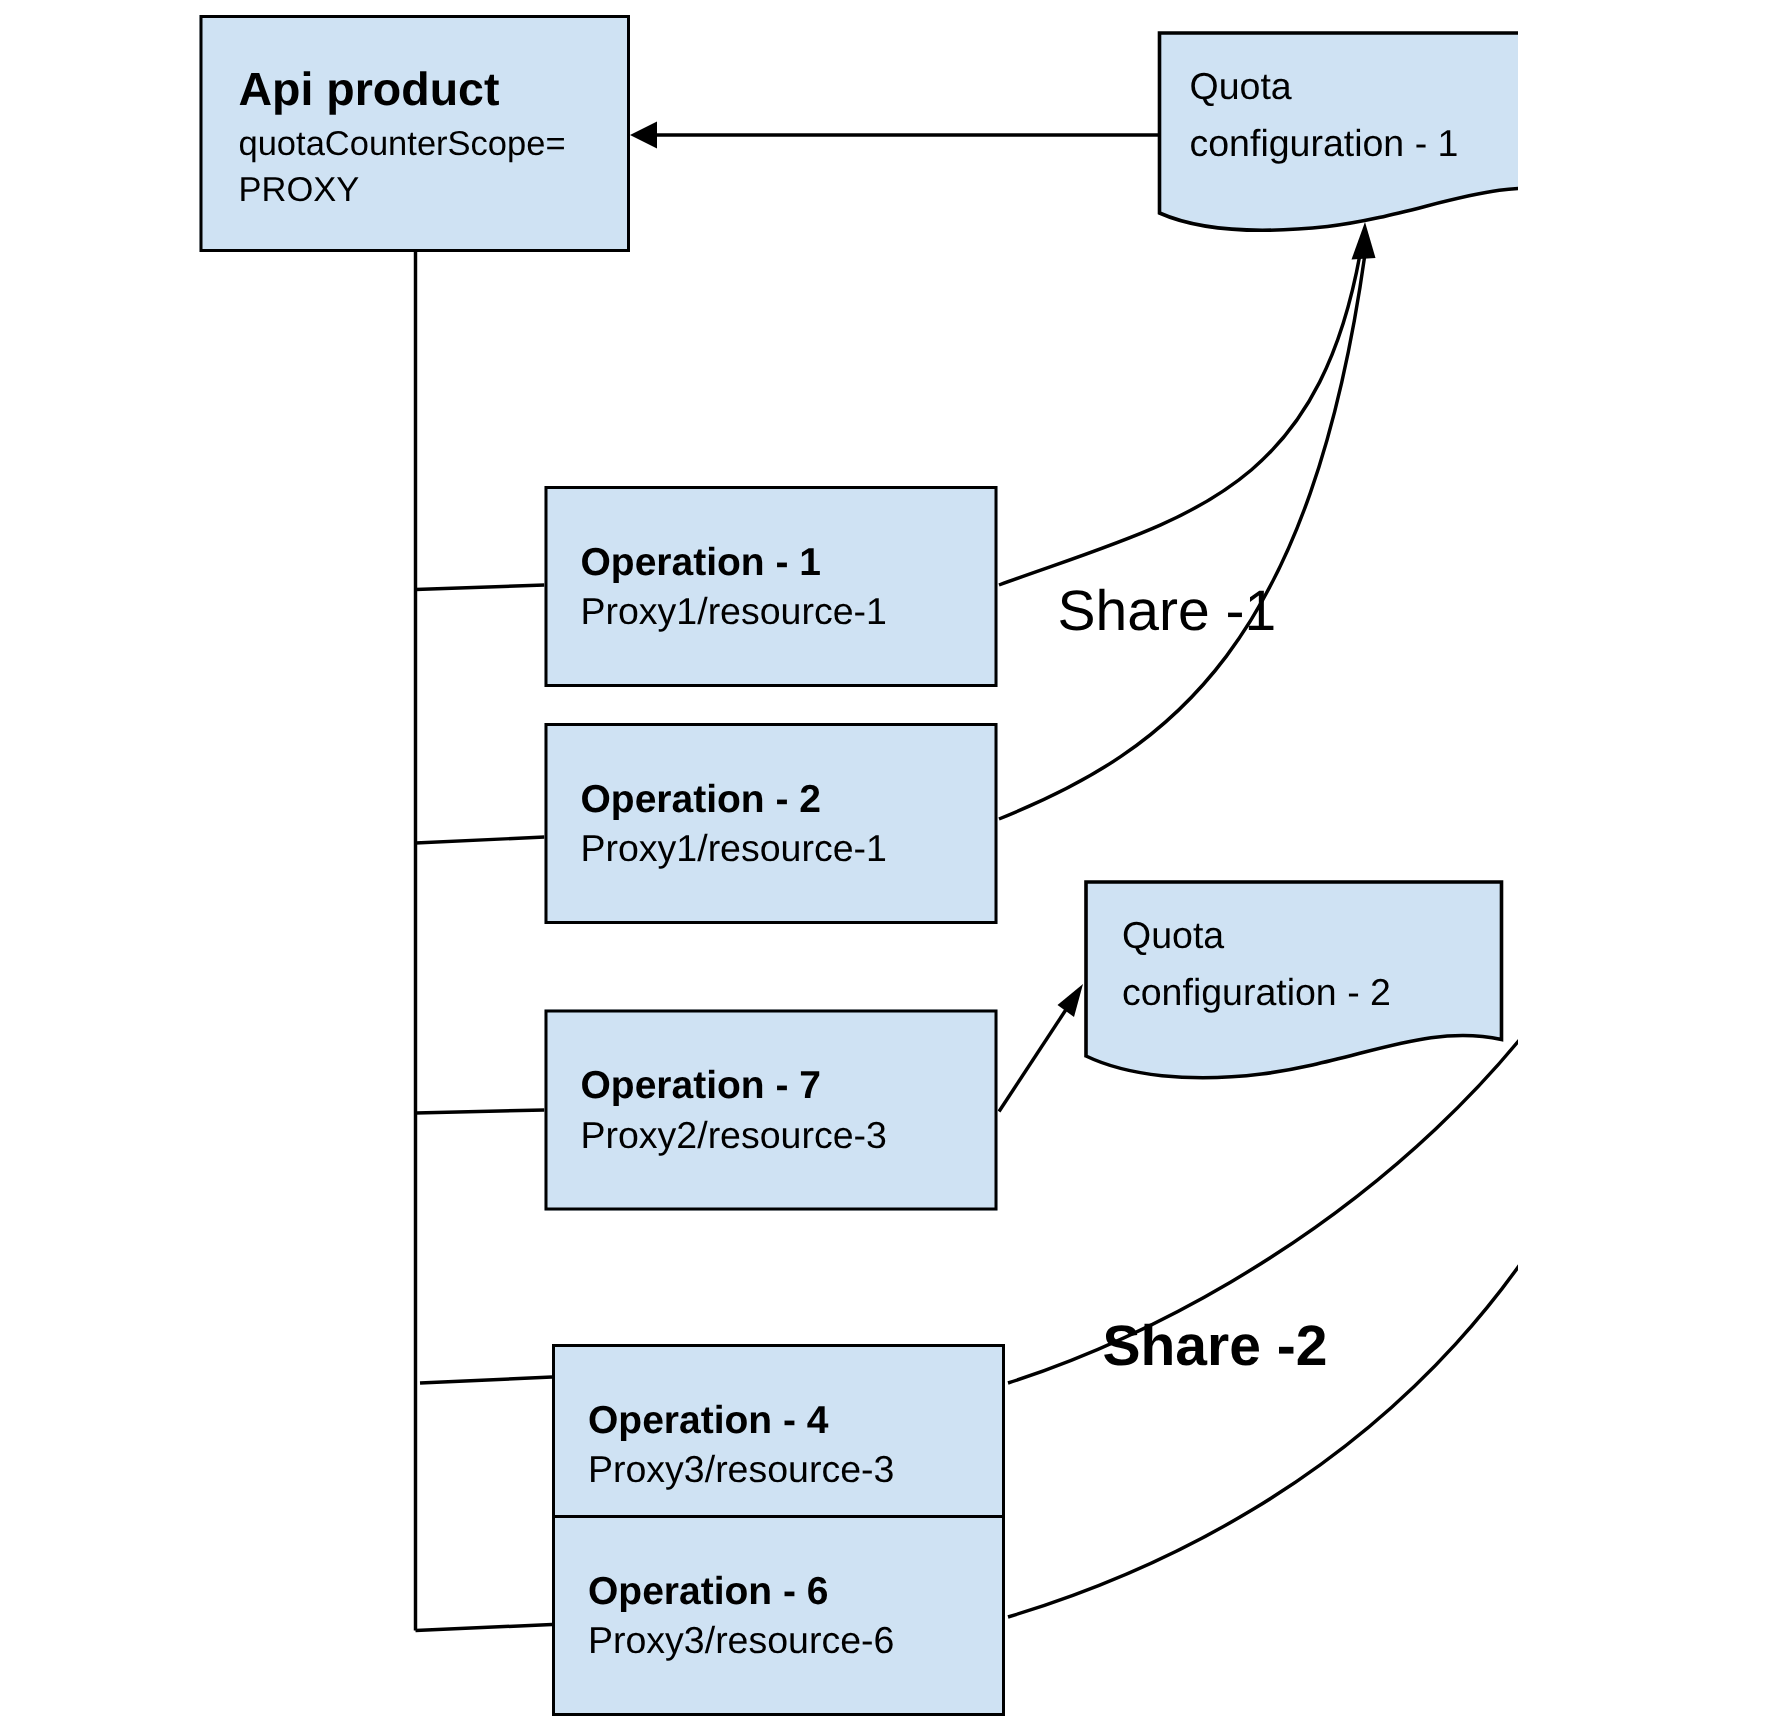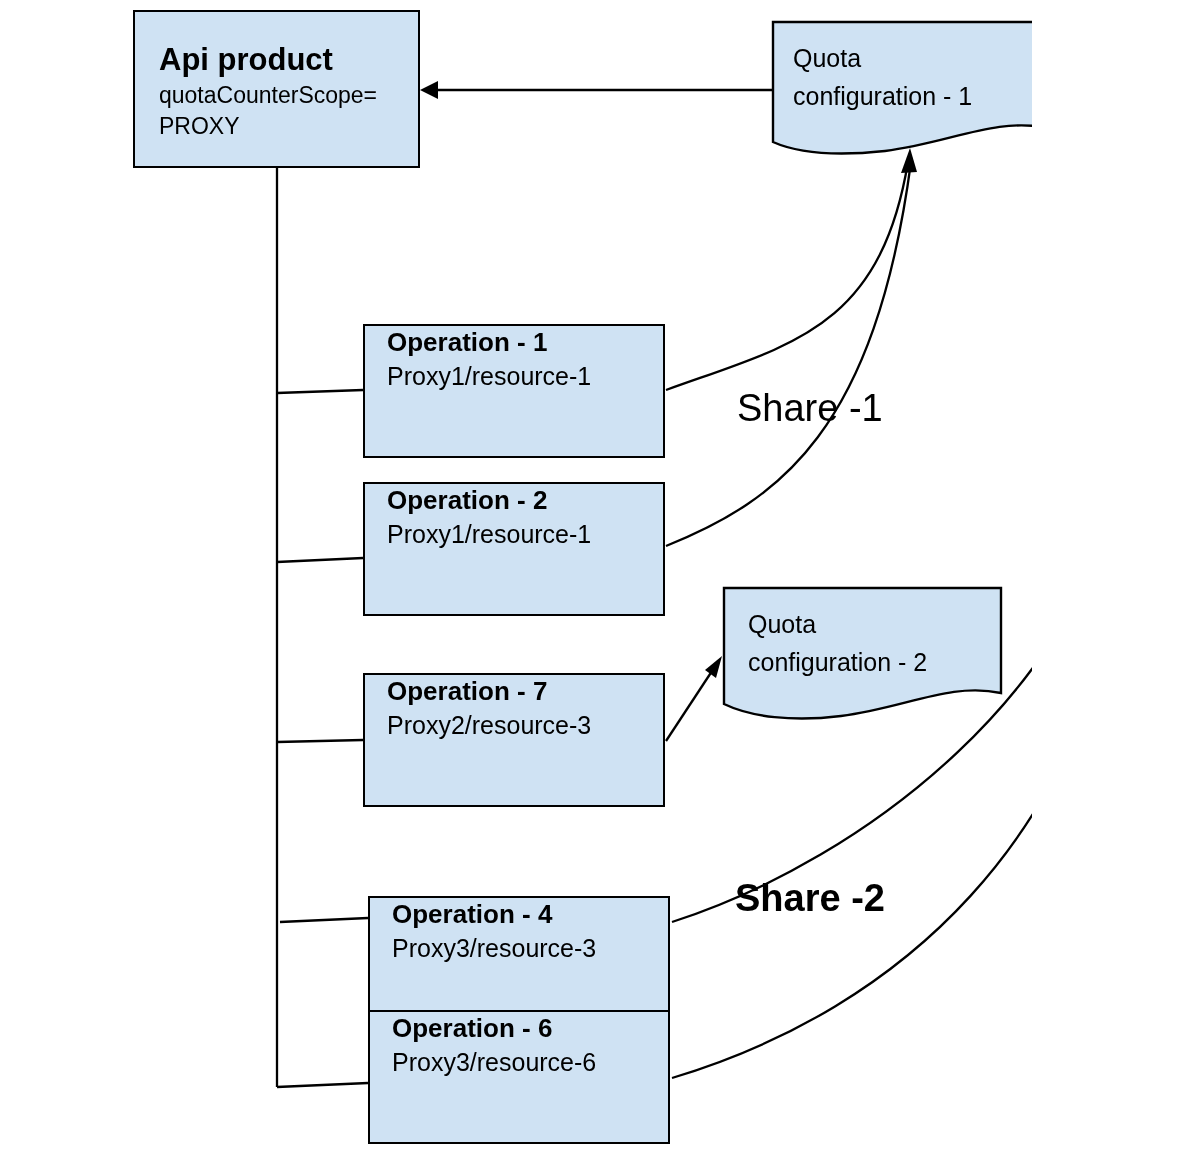--- a/index.html
+++ b/index.html
@@ -9,21 +9,20 @@
     --text:#000000;
     --bg:#ffffff;
   }
   html,body{margin:0;padding:0;background:var(--bg);}
   body{font-family:"Liberation Sans", sans-serif;color:var(--text);}
   .canvas{
     position:relative;
     width:1012px;height:1152px;
     background:var(--bg);
     overflow:hidden;
-    padding-left:20px;
   }
   .connector-layer{
     position:absolute;left:0;top:0;width:1180px;height:1152px;
     z-index:1;
   }
   .connector-layer path.doc{
     fill:var(--node-fill);
     stroke:var(--node-border);
     stroke-width:2.4;
   }
@@ -37,20 +36,21 @@
     stroke:none;
   }
   .node{
     position:absolute;
     background:var(--node-fill);
     border:2.4px solid var(--node-border);
     box-sizing:border-box;
     z-index:2;
     display:flex;
     flex-direction:column;
+    justify-content:center;
   }
   .node .node-title{
     font-weight:bold;
     line-height:1.3;
   }
   .node .node-sub{
     line-height:1.3;
     white-space:pre-line;
   }
   .api-node{
@@ -79,21 +79,21 @@
     white-space:pre-line;
   }
   .doc-label-1{left:793px;top:40px;width:240px;}
   .doc-label-2{left:748px;top:606px;width:240px;}
   .share-label{
     position:absolute;
     z-index:3;
     font-size:38px;
     line-height:1.1;
   }
-  .share-1{left:737px;top:388px;}
+  .share-1{left:705px;top:388px;}
   .share-2{left:735px;top:878px;font-weight:bold;}
 </style>
 </head>
 <body>
 
 <div class="canvas">
 
   <svg class="connector-layer" viewBox="0 0 1180 1152" xmlns="http://www.w3.org/2000/svg">
 
     <path class="doc" d="M 773,22 L 1048,22 L 1048,128 C 995,117 950,143 885,151 C 838,156 800,154 773,142 Z"></path>

